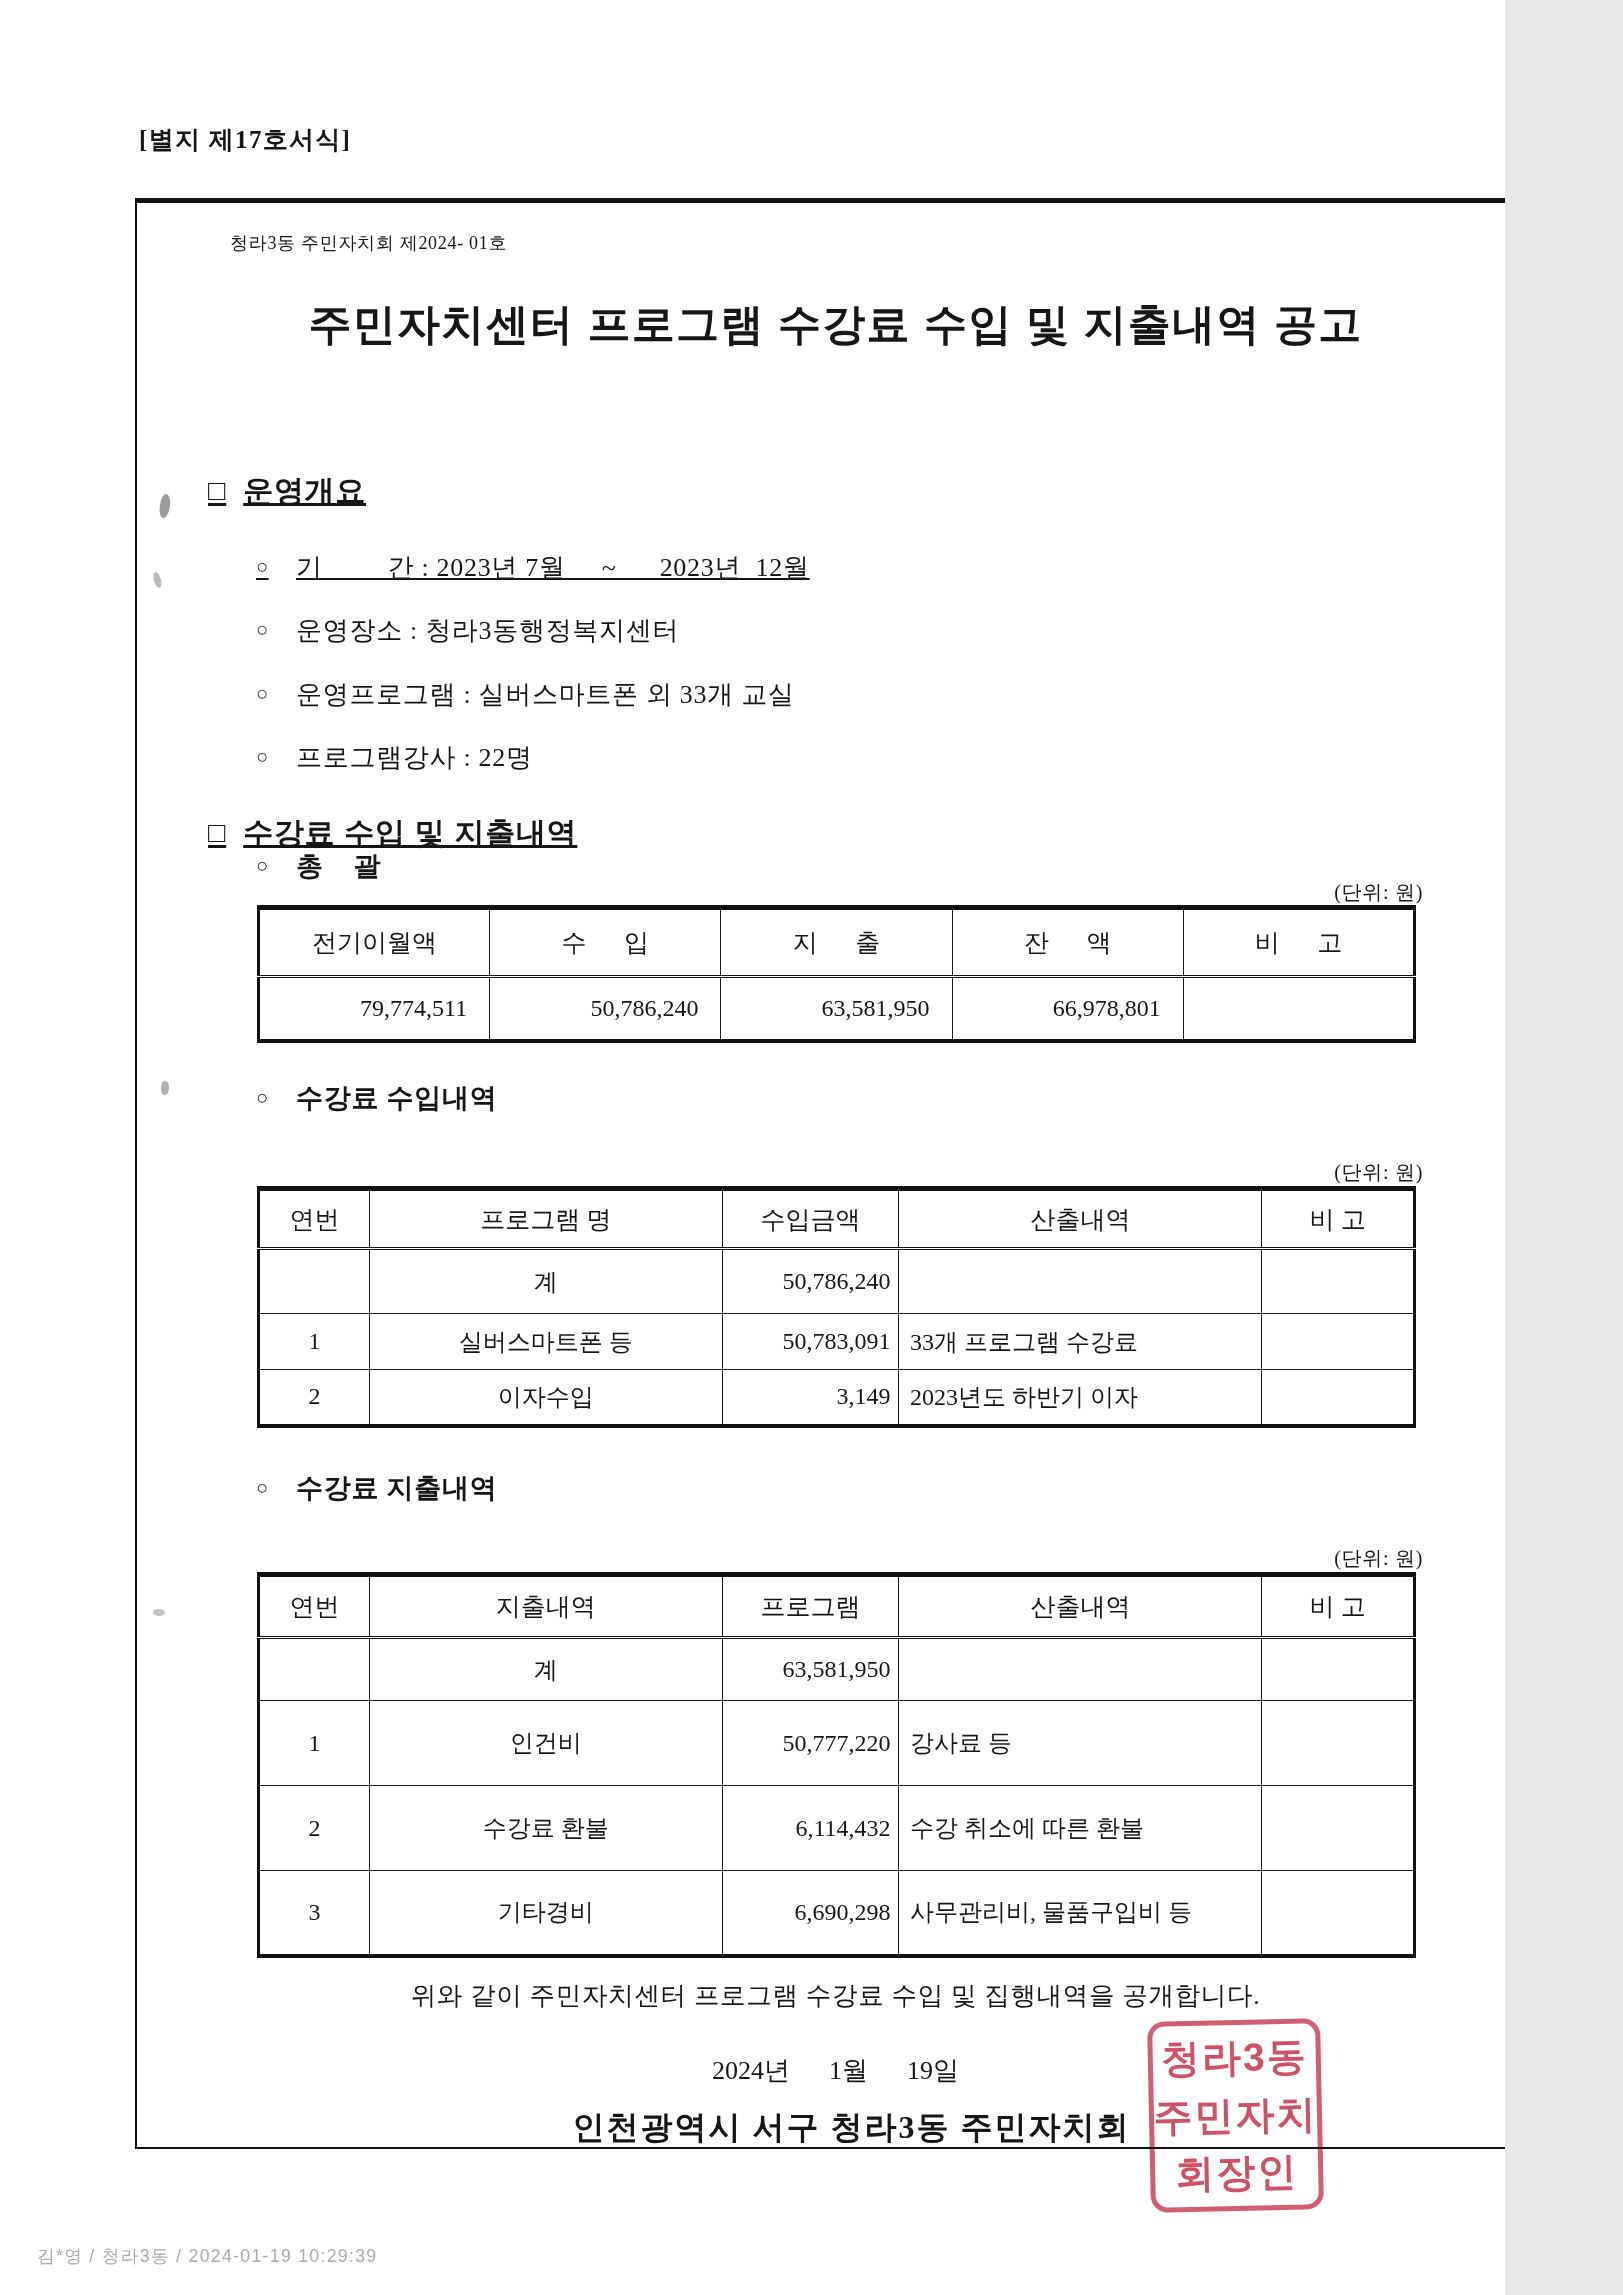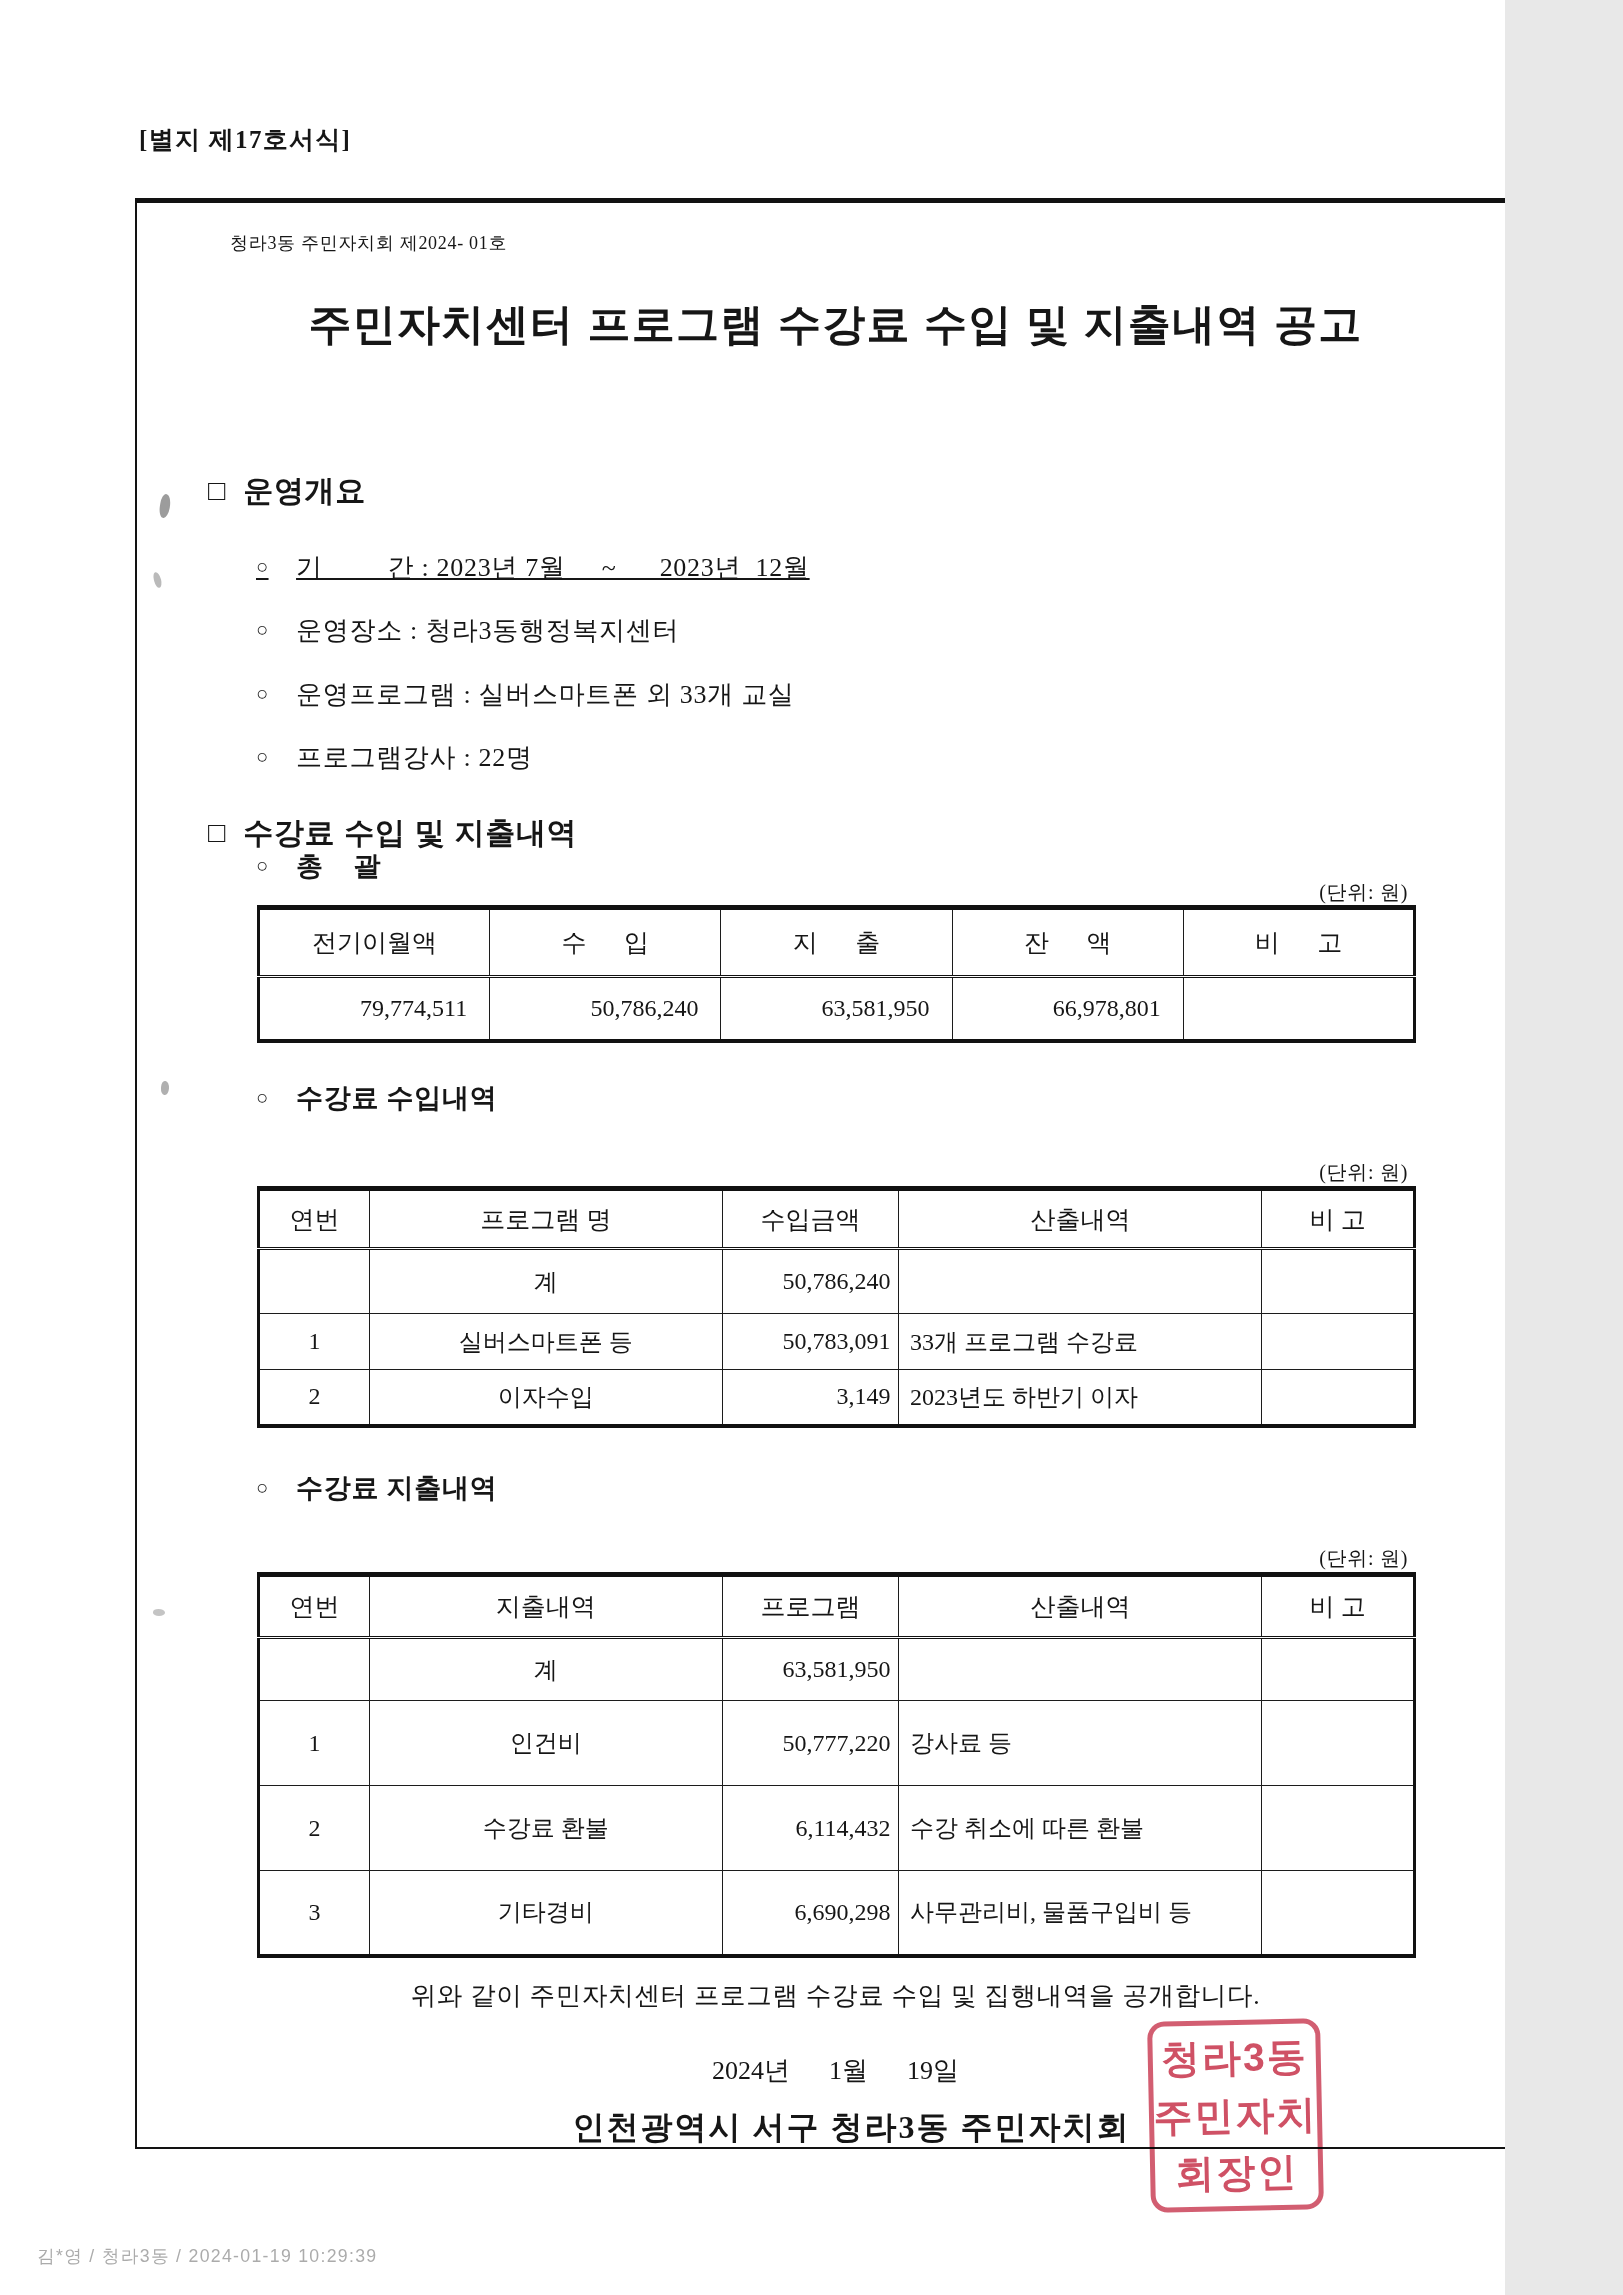--- a/index.html
+++ b/index.html
@@ -13,30 +13,30 @@
   
   .doc-box{position:absolute;left:135px;top:198px;width:1401px;height:1951px;
            border:2.6px solid #121212;border-top-width:5.2px;box-sizing:border-box;}
 
   .doc-number{position:absolute;left:93px;top:27.5px;font-size:18px;letter-spacing:0.7px;}
   .doc-title{position:absolute;left:0;top:93px;width:100%;text-align:center;
              font-family:"Liberation Sans","DejaVu Sans",sans-serif;font-weight:bold;
              font-size:43px;letter-spacing:1.3px;}
 
   .sec-heading{position:absolute;left:71px;font-size:30px;font-weight:bold;
-               font-family:"Liberation Sans","DejaVu Sans",sans-serif;letter-spacing:0.7px;}
+               font-family:"Liberation Sans","DejaVu Sans",sans-serif;letter-spacing:0.7px;text-decoration:underline;}
   .sec-heading .sq{font-weight:normal;font-size:29px;margin-right:17px;vertical-align:1.3px;}
 
   .item{position:absolute;left:119px;font-size:26px;letter-spacing:0.7px;}
   .item .ci{font-size:19.6px;margin-right:27.5px;vertical-align:2.6px;}
 
   .subheading{position:absolute;left:119px;font-size:27px;font-weight:bold;letter-spacing:0.7px;}
   .subheading .ci{font-weight:normal;font-size:19.6px;margin-right:27.5px;vertical-align:2.6px;}
 
-  .unit-label{position:absolute;right:126px;font-size:20px;letter-spacing:0.7px;}
+  .unit-label{position:absolute;right:111px;font-size:20px;letter-spacing:0.7px;}
 
   table.doc-table{position:absolute;left:120px;border-collapse:collapse;table-layout:fixed;
                   width:1159px;background:#fff;}
   table.doc-table{border:3.3px solid #111;border-top-width:5.2px;border-bottom-width:4.6px;}
   table.doc-table th,table.doc-table td{border:1.3px solid #1c1c1c;font-weight:normal;
                   overflow:hidden;white-space:pre;box-sizing:border-box;}
   table.doc-table thead th{border-bottom:3.9px double #111;text-align:center;font-size:25px;}
   table.doc-table td{font-size:24px;}
   
   #table-summary td{text-align:right;padding-right:22px;}

